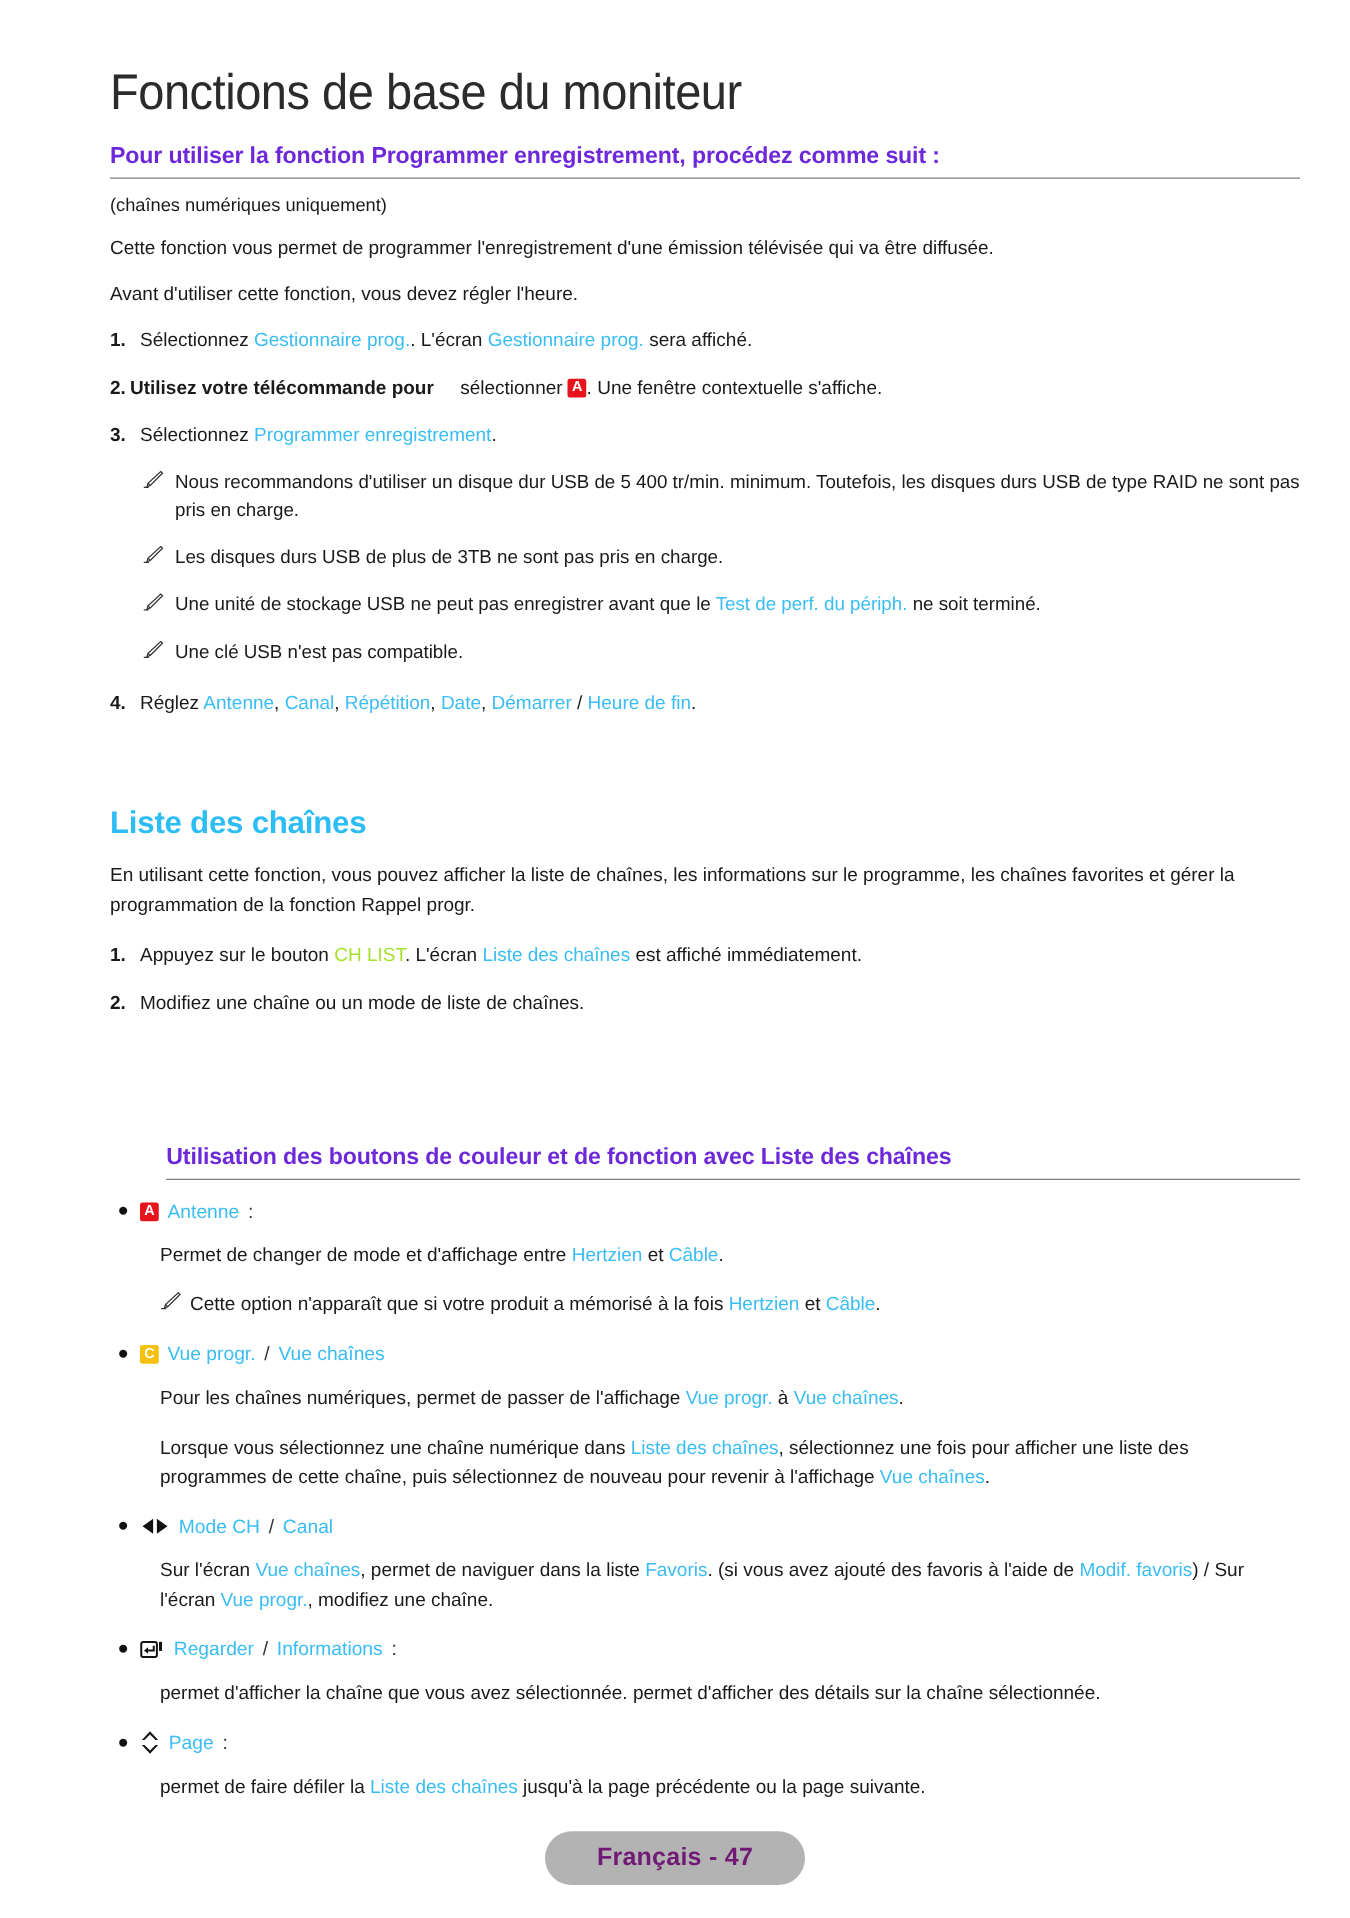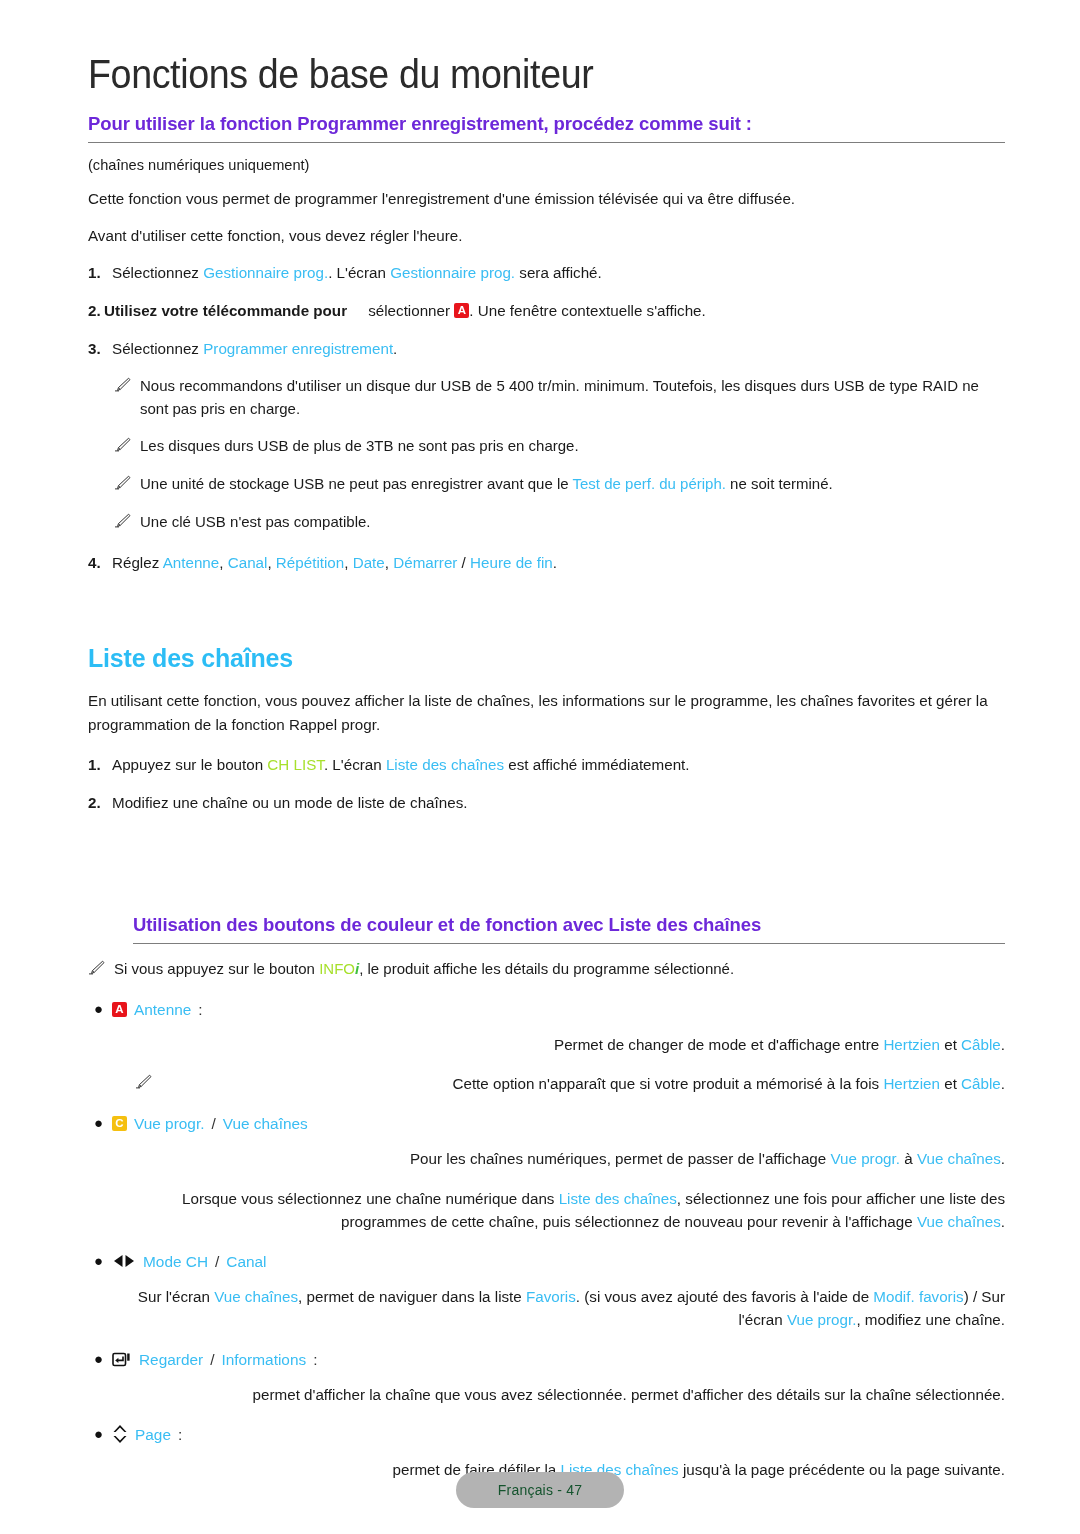--- a/index.html
+++ b/index.html
@@ -9,21 +9,21 @@
     height: 1534px;
     background: #ffffff;
     font-family: "Liberation Sans", sans-serif;
     color: #1a1a1a;
     position: relative;
     overflow: hidden;
   }
   .page {
     position: absolute;
     inset: 0;
-    padding: 52px 75px 0 88px;
+    padding: 52px 40px 0 88px;
   }
 
   
   .chapter-title {
     font-size: 40px;
     font-weight: 300;
     letter-spacing: -0.4px;
     color: #2b2b2b;
     margin: 0 0 16px 0;
     line-height: 1.12;
@@ -114,21 +114,20 @@
     text-align: left;
     padding-left: 6px;
   }
   .cbullet .cb-body { flex: 1; display: flex; align-items: center; gap: 7px; }
 
   .desc {
     font-size: 15.2px;
     line-height: 1.55;
     margin: 0 0 16px 0;
     padding-left: 40px;
-    text-align: right;
   }
   .desc.note-row {
     display: flex;
     padding-left: 40px;
   }
   .desc.note-row .pencil { flex: 0 0 24px; }
   .desc.note-row .note-txt { flex: 1; }
 
   
   .cy  { color: #39bdf3; }
@@ -160,25 +159,26 @@
   
   .footer {
     position: absolute;
     left: 0; right: 0;
     bottom: 26px;
     display: flex;
     justify-content: center;
   }
   .footer-pill {
     background: #b3b3b3;
-    color: #14532d;
-    font-size: 14px;
+    color: #701a75;
+    font-size: 20px;
     padding: 10px 42px;
     border-radius: 22px;
     letter-spacing: 0.2px;
+    font-weight: bold;
   }
 
   .gap-lg { height: 54px; }
   .gap-md { height: 30px; }
 </style>
 </head>
 <body>
 
 <div class="page">
 
@@ -269,30 +269,20 @@
   <div class="num-item">
     <span class="num">2.</span>
     <span class="txt">Modifiez une chaîne ou un mode de liste de chaînes.</span>
   </div>
 
   <div class="gap-lg"></div>
   <div class="gap-md"></div>
 
   <h2 class="sub-heading second">Utilisation des boutons de couleur et de fonction avec Liste des chaînes</h2>
 
-  <div class="note" style="margin-bottom:16px;">
-    <span class="pencil">
-      <svg width="17" height="15" viewBox="0 0 17 15">
-          <path d="M14.6 1.2 L16 2.6 L6.2 12.4 L3.6 13.4 L4.4 10.7 Z" fill="none" stroke="#333" stroke-width="1"></path>
-          <path d="M4.4 10.7 L6.2 12.4" stroke="#333" stroke-width="1"></path>
-          <path d="M1 13.9 L5 13.9" stroke="#333" stroke-width="1"></path>
-        </svg>
-    </span>
-    <span class="note-txt"><span>Si vous appuyez sur le bouton </span><span class="gn">INFO</span><span class="gn2">i</span><span>, le produit affiche les détails du programme sélectionné.</span></span>
-  </div>
 
   <div class="cbullet">
     <span class="dot">●</span>
     <span class="cb-body">
       <span class="key key-a">A</span>
       <span class="cy">Antenne</span>
       <span class="sep">:</span>
     </span>
   </div>
   <div class="desc"><span>Permet de changer de mode et d'affichage entre </span><span class="cy">Hertzien</span><span> et </span><span class="cy">Câble</span><span>.</span></div>

